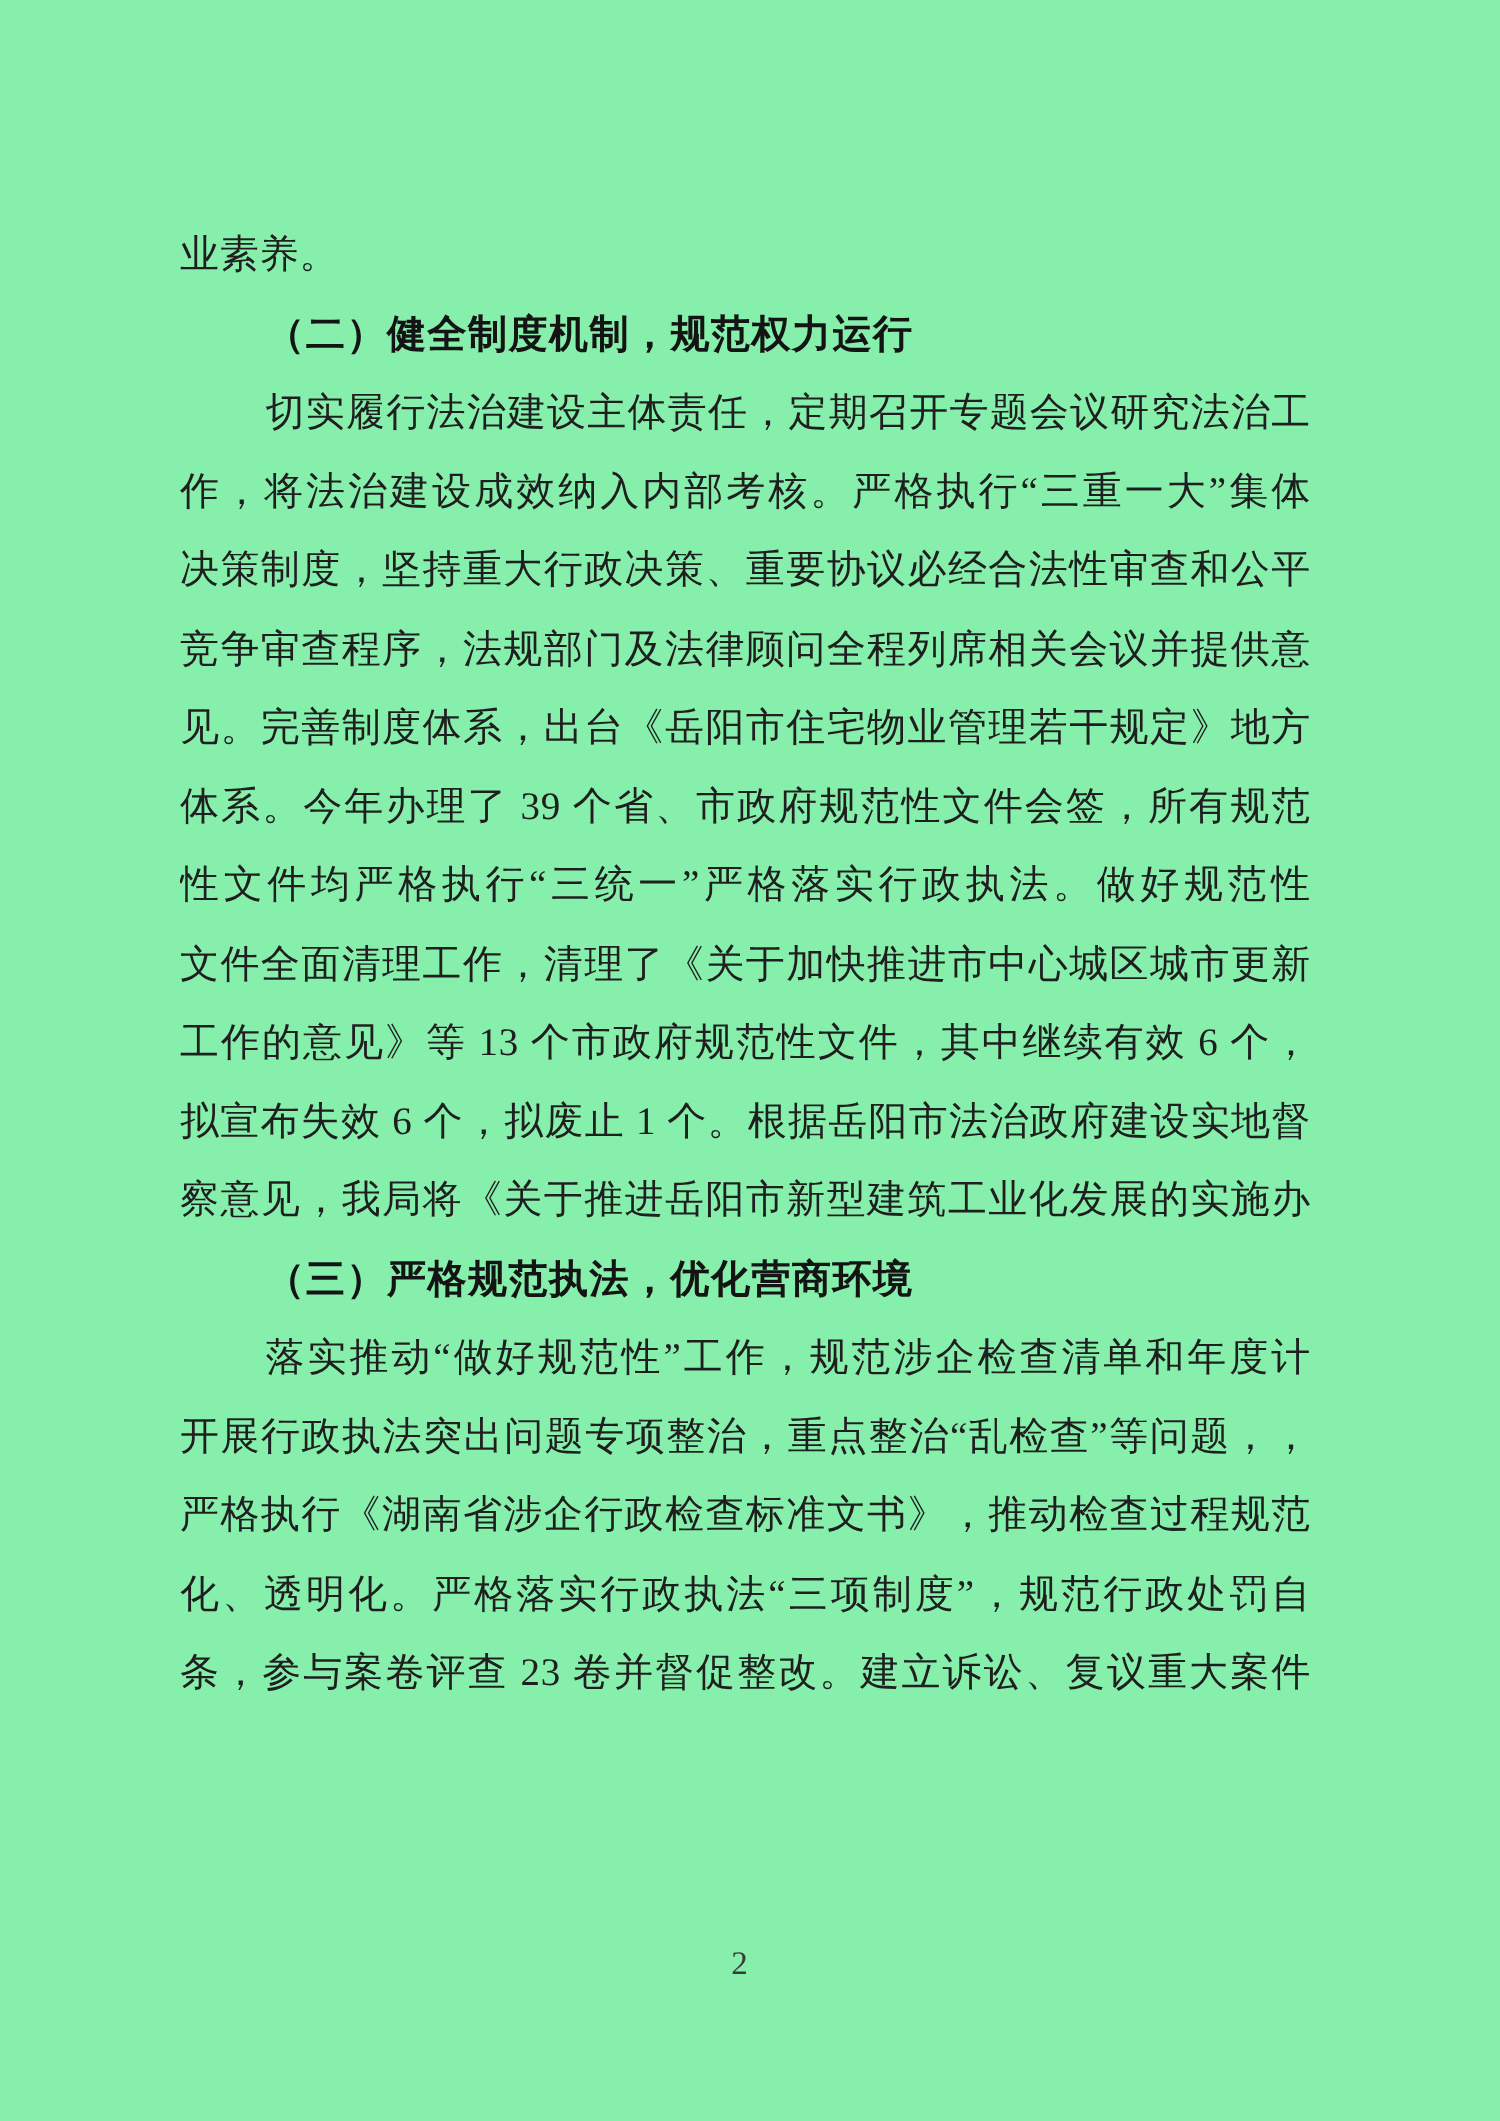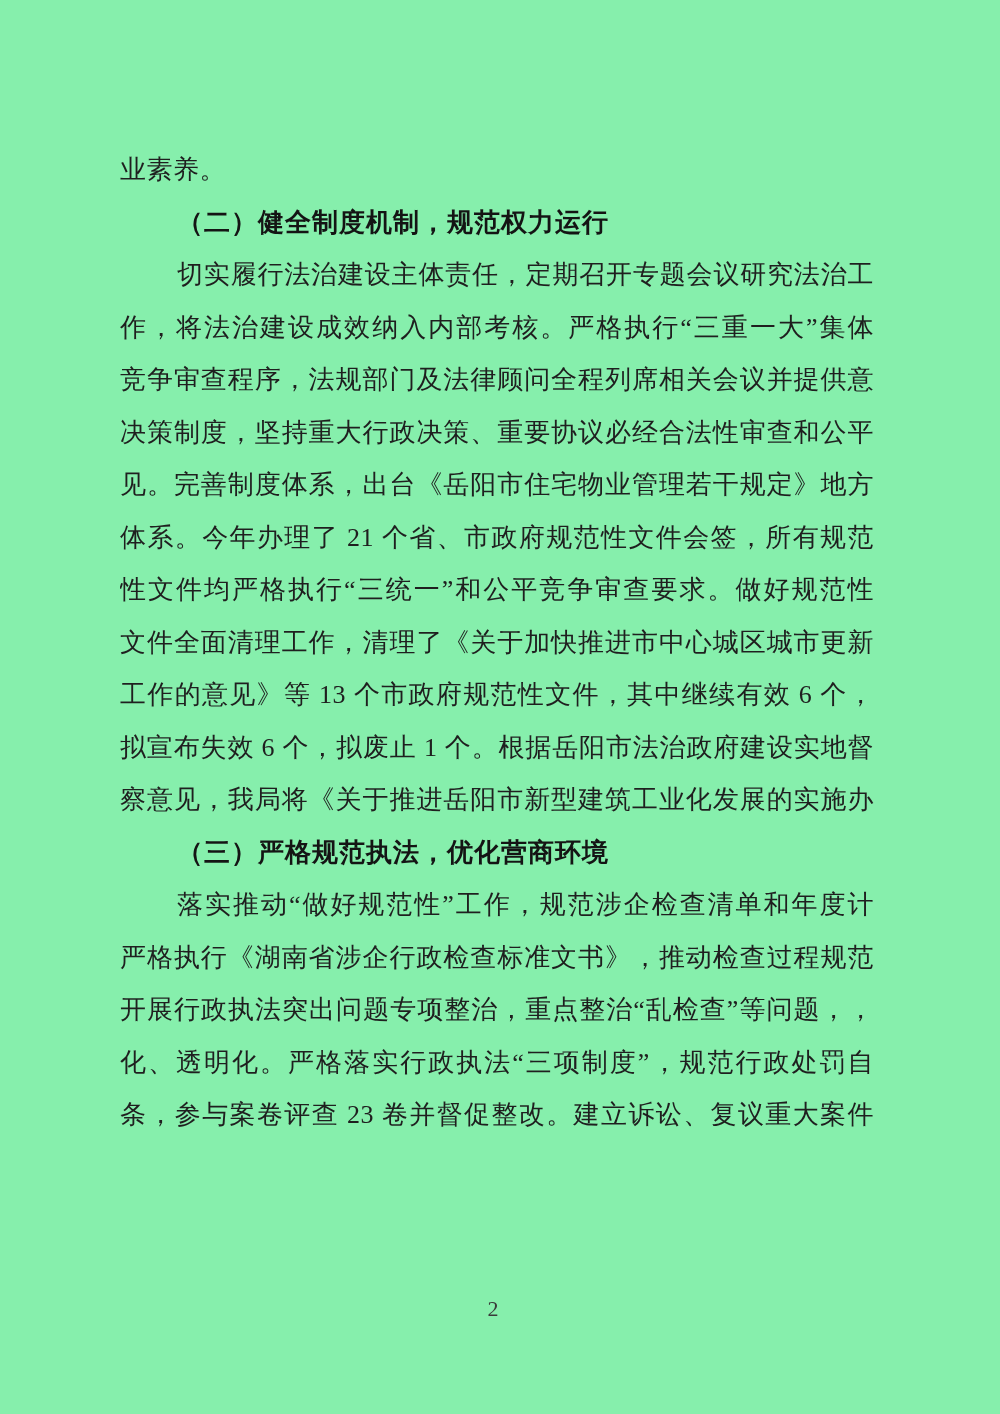--- a/index.html
+++ b/index.html
@@ -60,31 +60,31 @@
 </style>
 </head>
 <body>
 
 <div class="page">
   <div class="text-block">
     <div class="ln open">业素养。</div>
     <div class="ln open indent heading">（二）健全制度机制，规范权力运行</div>
     <div class="ln indent">切实履行法治建设主体责任，定期召开专题会议研究法治工</div>
     <div class="ln">作，将法治建设成效纳入内部考核。严格执行“三重一大”集体</div>
+    <div class="ln">决策制度，坚持重大行政决策、重要协议必经合法性审查和公平</div>
     <div class="ln">竞争审查程序，法规部门及法律顾问全程列席相关会议并提供意</div>
-    <div class="ln">决策制度，坚持重大行政决策、重要协议必经合法性审查和公平</div>
     <div class="ln">见。完善制度体系，出台《岳阳市住宅物业管理若干规定》地方</div>
-    <div class="ln">体系。今年办理了 21 个省、市政府规范性文件会签，所有规范</div>
-    <div class="ln">性文件均严格执行“三统一”和公平竞争审查要求。做好规范性</div>
+    <div class="ln">体系。今年办理了 39 个省、市政府规范性文件会签，所有规范</div>
+    <div class="ln">性文件均严格执行“三统一”严格落实行政执法。做好规范性</div>
     <div class="ln">文件全面清理工作，清理了《关于加快推进市中心城区城市更新</div>
     <div class="ln">工作的意见》等 13 个市政府规范性文件，其中继续有效 6 个，</div>
     <div class="ln">拟宣布失效 6 个，拟废止 1 个。根据岳阳市法治政府建设实地督</div>
     <div class="ln">察意见，我局将《关于推进岳阳市新型建筑工业化发展的实施办</div>
     <div class="ln open indent heading">（三）严格规范执法，优化营商环境</div>
     <div class="ln indent">落实推动“做好规范性”工作，规范涉企检查清单和年度计划，</div>
+    <div class="ln">开展行政执法突出问题专项整治，重点整治“乱检查”等问题，，</div>
     <div class="ln">严格执行《湖南省涉企行政检查标准文书》，推动检查过程规范</div>
-    <div class="ln">开展行政执法突出问题专项整治，重点整治“乱检查”等问题，，</div>
     <div class="ln">化、透明化。严格落实行政执法“三项制度”，规范行政处罚自</div>
     <div class="ln">条，参与案卷评查 23 卷并督促整改。建立诉讼、复议重大案件</div>
   </div>
 
   <div class="page-number">2</div>
 </div>
 
 </body></html>

